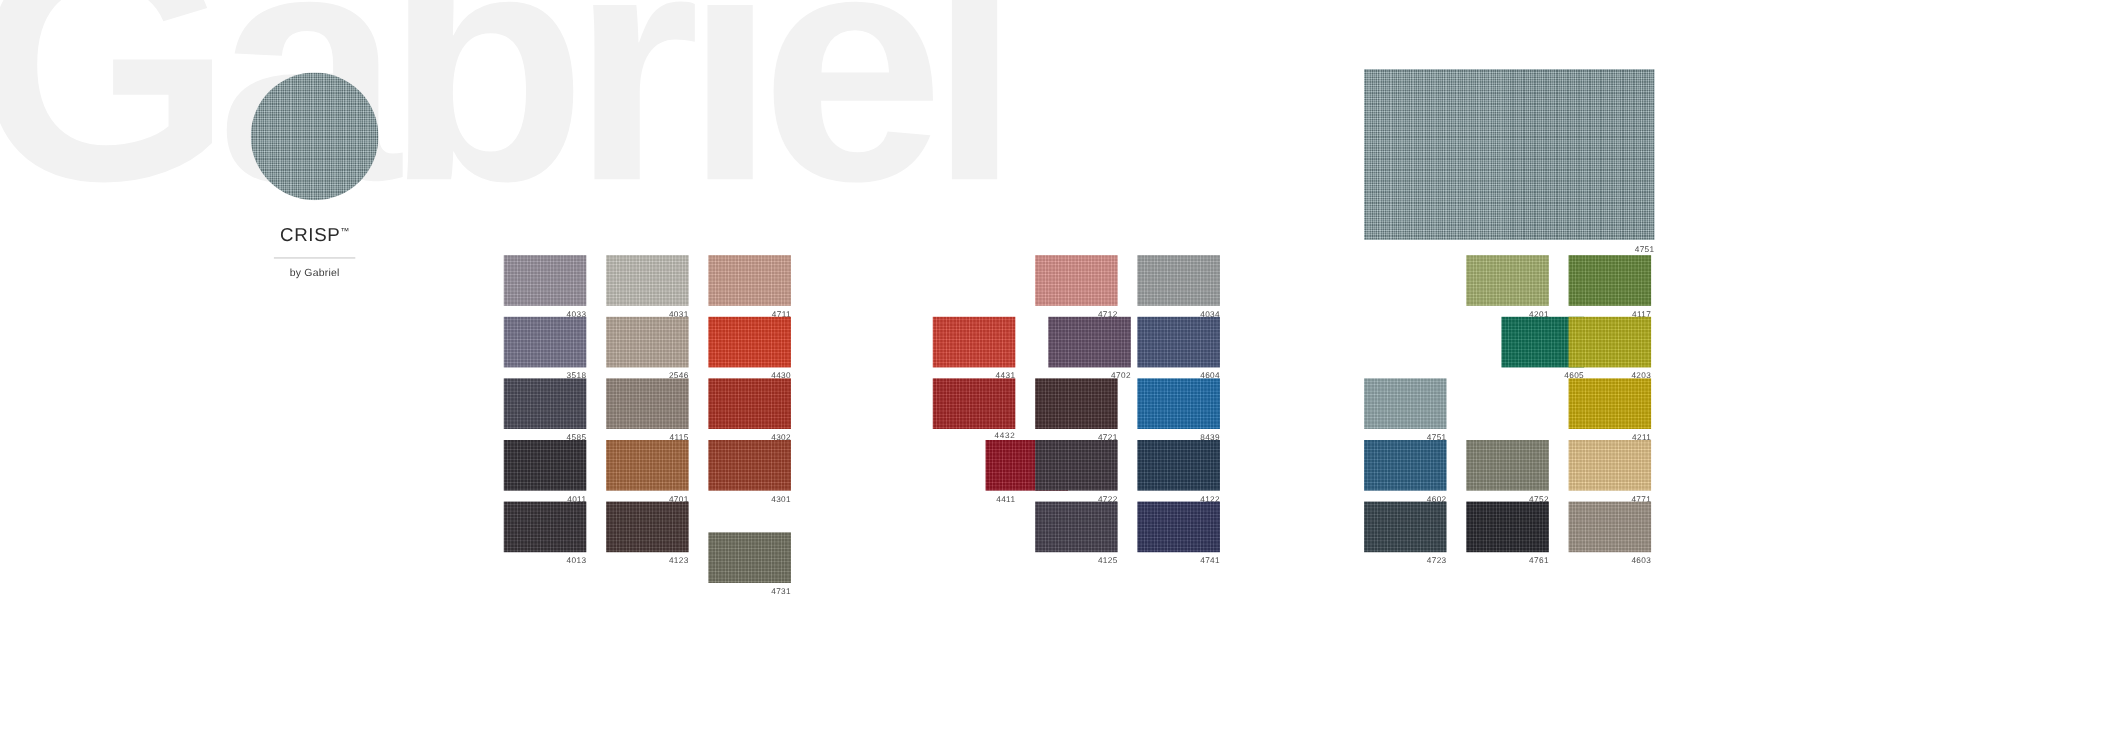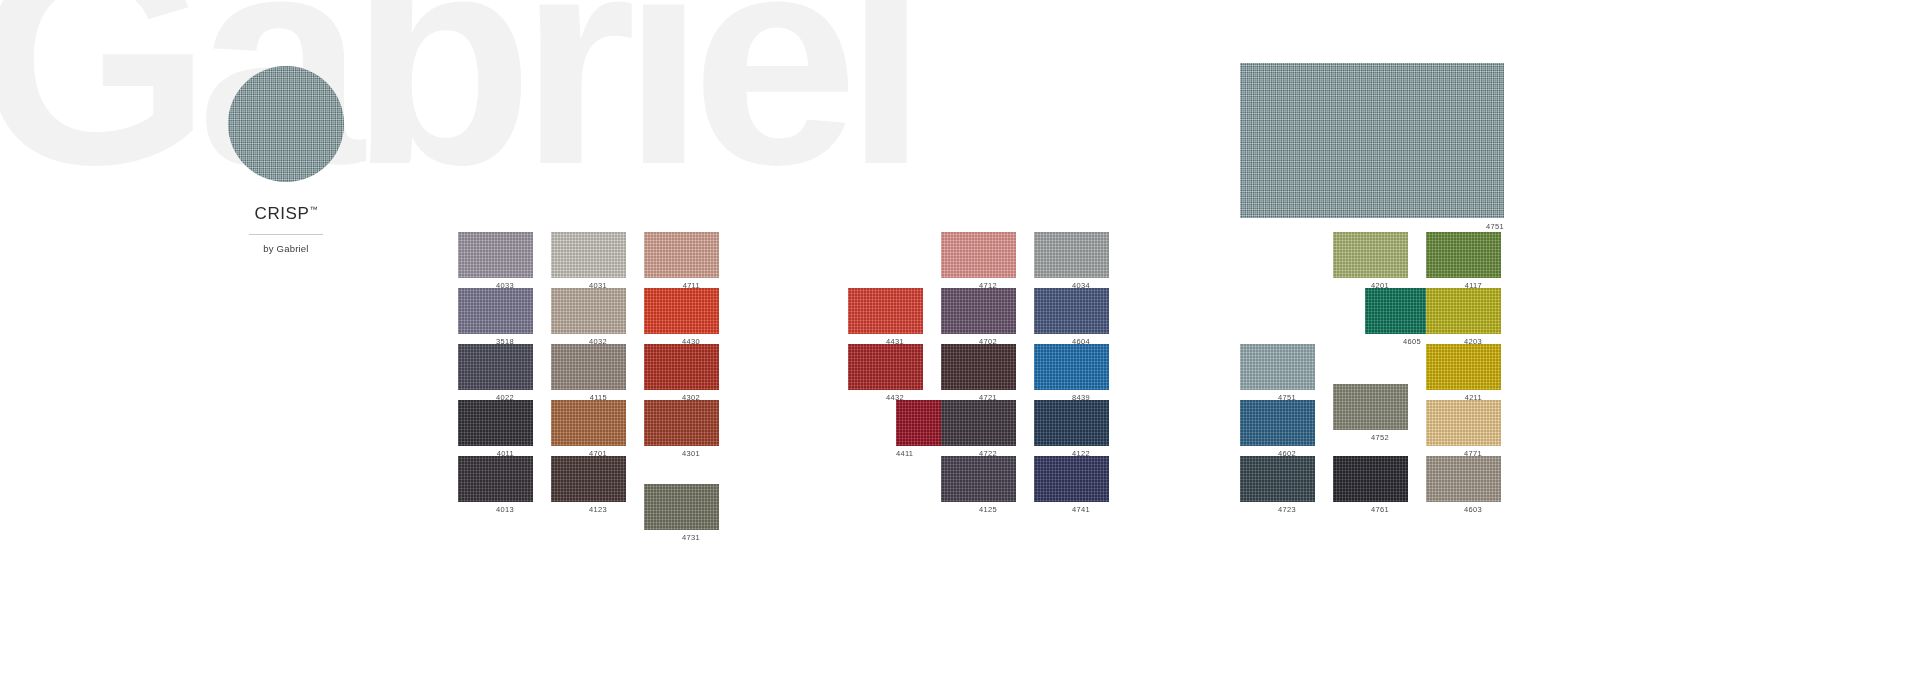--- a/index.html
+++ b/index.html
@@ -77,21 +77,21 @@
   #brand-by {
     margin-top: 8px;
     font-size: 9.5px;
     color: #3a3a3a;
     letter-spacing: 0.2px;
   }
 
   
   .group { position: absolute; z-index: 2; }
   .col { position: absolute; top: 0; }
-  .cell { position: absolute; width: 56px; }
+  .cell { position: absolute; width: 75px; }
   .cell .chip {
     width: 75px;
     height: 46px;
     overflow: hidden;
   }
   .cell .code {
     font-size: 7.5px;
     color: #4a4a4a;
     text-align: right;
     margin-top: 3.5px;
@@ -132,39 +132,39 @@
         <div class="cell" style="top: 0px;">
           <div class="chip" style="background-color: rgb(164, 157, 170); background-image: repeating-linear-gradient(90deg, rgba(255, 255, 255, 0.13) 0px, rgba(255, 255, 255, 0.13) 1px, rgba(0, 0, 0, 0.09) 1px, rgba(0, 0, 0, 0.09) 3px), repeating-linear-gradient(0deg, rgba(255, 255, 255, 0.11) 0px, rgba(255, 255, 255, 0.11) 1px, rgba(0, 0, 0, 0.11) 1px, rgba(0, 0, 0, 0.11) 3px); background-size: 3px 3px, 3px 3px;"></div>
           <div class="code">4033</div>
         </div>
         <div class="cell" style="top: 56px;">
           <div class="chip" style="background-color: rgb(127, 125, 150); background-image: repeating-linear-gradient(90deg, rgba(255, 255, 255, 0.13) 0px, rgba(255, 255, 255, 0.13) 1px, rgba(0, 0, 0, 0.09) 1px, rgba(0, 0, 0, 0.09) 3px), repeating-linear-gradient(0deg, rgba(255, 255, 255, 0.11) 0px, rgba(255, 255, 255, 0.11) 1px, rgba(0, 0, 0, 0.11) 1px, rgba(0, 0, 0, 0.11) 3px); background-size: 3px 3px, 3px 3px;"></div>
           <div class="code">3518</div>
         </div>
         <div class="cell" style="top: 112px;">
           <div class="chip" style="background-color: rgb(79, 79, 93); background-image: repeating-linear-gradient(90deg, rgba(255, 255, 255, 0.13) 0px, rgba(255, 255, 255, 0.13) 1px, rgba(0, 0, 0, 0.09) 1px, rgba(0, 0, 0, 0.09) 3px), repeating-linear-gradient(0deg, rgba(255, 255, 255, 0.11) 0px, rgba(255, 255, 255, 0.11) 1px, rgba(0, 0, 0, 0.11) 1px, rgba(0, 0, 0, 0.11) 3px); background-size: 3px 3px, 3px 3px;"></div>
-          <div class="code">4022</div>
+          <div class="code">4585</div>
         </div>
         <div class="cell" style="top: 168px;">
           <div class="chip" style="background-color: rgb(55, 52, 58); background-image: repeating-linear-gradient(90deg, rgba(255, 255, 255, 0.13) 0px, rgba(255, 255, 255, 0.13) 1px, rgba(0, 0, 0, 0.09) 1px, rgba(0, 0, 0, 0.09) 3px), repeating-linear-gradient(0deg, rgba(255, 255, 255, 0.11) 0px, rgba(255, 255, 255, 0.11) 1px, rgba(0, 0, 0, 0.11) 1px, rgba(0, 0, 0, 0.11) 3px); background-size: 3px 3px, 3px 3px;"></div>
           <div class="code">4011</div>
         </div>
         <div class="cell" style="top: 224px;">
           <div class="chip" style="background-color: rgb(59, 54, 60); background-image: repeating-linear-gradient(90deg, rgba(255, 255, 255, 0.13) 0px, rgba(255, 255, 255, 0.13) 1px, rgba(0, 0, 0, 0.09) 1px, rgba(0, 0, 0, 0.09) 3px), repeating-linear-gradient(0deg, rgba(255, 255, 255, 0.11) 0px, rgba(255, 255, 255, 0.11) 1px, rgba(0, 0, 0, 0.11) 1px, rgba(0, 0, 0, 0.11) 3px); background-size: 3px 3px, 3px 3px;"></div>
           <div class="code">4013</div>
         </div>
       </div>
       <div class="col" style="left: 93px;">
         <div class="cell" style="top: 0px;">
           <div class="chip" style="background-color: rgb(207, 204, 196); background-image: repeating-linear-gradient(90deg, rgba(255, 255, 255, 0.13) 0px, rgba(255, 255, 255, 0.13) 1px, rgba(0, 0, 0, 0.09) 1px, rgba(0, 0, 0, 0.09) 3px), repeating-linear-gradient(0deg, rgba(255, 255, 255, 0.11) 0px, rgba(255, 255, 255, 0.11) 1px, rgba(0, 0, 0, 0.11) 1px, rgba(0, 0, 0, 0.11) 3px); background-size: 3px 3px, 3px 3px;"></div>
           <div class="code">4031</div>
         </div>
         <div class="cell" style="top: 56px;">
           <div class="chip" style="background-color: rgb(195, 179, 164); background-image: repeating-linear-gradient(90deg, rgba(255, 255, 255, 0.13) 0px, rgba(255, 255, 255, 0.13) 1px, rgba(0, 0, 0, 0.09) 1px, rgba(0, 0, 0, 0.09) 3px), repeating-linear-gradient(0deg, rgba(255, 255, 255, 0.11) 0px, rgba(255, 255, 255, 0.11) 1px, rgba(0, 0, 0, 0.11) 1px, rgba(0, 0, 0, 0.11) 3px); background-size: 3px 3px, 3px 3px;"></div>
-          <div class="code">4032</div>
+          <div class="code">2546</div>
         </div>
         <div class="cell" style="top: 112px;">
           <div class="chip" style="background-color: rgb(157, 143, 132); background-image: repeating-linear-gradient(90deg, rgba(255, 255, 255, 0.13) 0px, rgba(255, 255, 255, 0.13) 1px, rgba(0, 0, 0, 0.09) 1px, rgba(0, 0, 0, 0.09) 3px), repeating-linear-gradient(0deg, rgba(255, 255, 255, 0.11) 0px, rgba(255, 255, 255, 0.11) 1px, rgba(0, 0, 0, 0.11) 1px, rgba(0, 0, 0, 0.11) 3px); background-size: 3px 3px, 3px 3px;"></div>
           <div class="code">4115</div>
         </div>
         <div class="cell" style="top: 168px;">
           <div class="chip" style="background-color: rgb(176, 111, 68); background-image: repeating-linear-gradient(90deg, rgba(255, 255, 255, 0.13) 0px, rgba(255, 255, 255, 0.13) 1px, rgba(0, 0, 0, 0.09) 1px, rgba(0, 0, 0, 0.09) 3px), repeating-linear-gradient(0deg, rgba(255, 255, 255, 0.11) 0px, rgba(255, 255, 255, 0.11) 1px, rgba(0, 0, 0, 0.11) 1px, rgba(0, 0, 0, 0.11) 3px); background-size: 3px 3px, 3px 3px;"></div>
           <div class="code">4701</div>
         </div>
         <div class="cell" style="top: 224px;">
@@ -194,35 +194,35 @@
           <div class="code">4731</div>
         </div>
       </div>
     </div>
     <div class="group" style="left: 848px; top: 232px;">
       <div class="col" style="left: 0px;">
         <div class="cell" style="top: 56px;">
           <div class="chip" style="background-color: rgb(223, 68, 54); background-image: repeating-linear-gradient(90deg, rgba(255, 255, 255, 0.13) 0px, rgba(255, 255, 255, 0.13) 1px, rgba(0, 0, 0, 0.09) 1px, rgba(0, 0, 0, 0.09) 3px), repeating-linear-gradient(0deg, rgba(255, 255, 255, 0.11) 0px, rgba(255, 255, 255, 0.11) 1px, rgba(0, 0, 0, 0.11) 1px, rgba(0, 0, 0, 0.11) 3px); background-size: 3px 3px, 3px 3px;"></div>
           <div class="code">4431</div>
         </div>
-        <div class="cell" style="top: 112px;">
+        <div class="cell" style="top: 112px; font-family: Liberation Mono, monospace;">
           <div class="chip" style="background-color: rgb(176, 42, 42); background-image: repeating-linear-gradient(90deg, rgba(255, 255, 255, 0.13) 0px, rgba(255, 255, 255, 0.13) 1px, rgba(0, 0, 0, 0.09) 1px, rgba(0, 0, 0, 0.09) 3px), repeating-linear-gradient(0deg, rgba(255, 255, 255, 0.11) 0px, rgba(255, 255, 255, 0.11) 1px, rgba(0, 0, 0, 0.11) 1px, rgba(0, 0, 0, 0.11) 3px); background-size: 3px 3px, 3px 3px;"></div>
           <div class="code">4432</div>
         </div>
         <div class="cell" style="top: 168px; padding-left: 48px;">
           <div class="chip" style="background-color: rgb(158, 21, 39); background-image: repeating-linear-gradient(90deg, rgba(255, 255, 255, 0.13) 0px, rgba(255, 255, 255, 0.13) 1px, rgba(0, 0, 0, 0.09) 1px, rgba(0, 0, 0, 0.09) 3px), repeating-linear-gradient(0deg, rgba(255, 255, 255, 0.11) 0px, rgba(255, 255, 255, 0.11) 1px, rgba(0, 0, 0, 0.11) 1px, rgba(0, 0, 0, 0.11) 3px); background-size: 3px 3px, 3px 3px;"></div>
           <div class="code">4411</div>
         </div>
       </div>
       <div class="col" style="left: 93px;">
         <div class="cell" style="top: 0px;">
           <div class="chip" style="background-color: rgb(231, 155, 149); background-image: repeating-linear-gradient(90deg, rgba(255, 255, 255, 0.13) 0px, rgba(255, 255, 255, 0.13) 1px, rgba(0, 0, 0, 0.09) 1px, rgba(0, 0, 0, 0.09) 3px), repeating-linear-gradient(0deg, rgba(255, 255, 255, 0.11) 0px, rgba(255, 255, 255, 0.11) 1px, rgba(0, 0, 0, 0.11) 1px, rgba(0, 0, 0, 0.11) 3px); background-size: 3px 3px, 3px 3px;"></div>
           <div class="code">4712</div>
         </div>
-        <div class="cell" style="top: 56px;">
+        <div class="cell" style="top: 56px; margin-left: 12px;">
           <div class="chip" style="background-color: rgb(108, 86, 112); background-image: repeating-linear-gradient(90deg, rgba(255, 255, 255, 0.13) 0px, rgba(255, 255, 255, 0.13) 1px, rgba(0, 0, 0, 0.09) 1px, rgba(0, 0, 0, 0.09) 3px), repeating-linear-gradient(0deg, rgba(255, 255, 255, 0.11) 0px, rgba(255, 255, 255, 0.11) 1px, rgba(0, 0, 0, 0.11) 1px, rgba(0, 0, 0, 0.11) 3px); background-size: 3px 3px, 3px 3px;"></div>
           <div class="code">4702</div>
         </div>
         <div class="cell" style="top: 112px;">
           <div class="chip" style="background-color: rgb(75, 52, 54); background-image: repeating-linear-gradient(90deg, rgba(255, 255, 255, 0.13) 0px, rgba(255, 255, 255, 0.13) 1px, rgba(0, 0, 0, 0.09) 1px, rgba(0, 0, 0, 0.09) 3px), repeating-linear-gradient(0deg, rgba(255, 255, 255, 0.11) 0px, rgba(255, 255, 255, 0.11) 1px, rgba(0, 0, 0, 0.11) 1px, rgba(0, 0, 0, 0.11) 3px); background-size: 3px 3px, 3px 3px;"></div>
           <div class="code">4721</div>
         </div>
         <div class="cell" style="top: 168px;">
           <div class="chip" style="background-color: rgb(69, 59, 69); background-image: repeating-linear-gradient(90deg, rgba(255, 255, 255, 0.13) 0px, rgba(255, 255, 255, 0.13) 1px, rgba(0, 0, 0, 0.09) 1px, rgba(0, 0, 0, 0.09) 3px), repeating-linear-gradient(0deg, rgba(255, 255, 255, 0.11) 0px, rgba(255, 255, 255, 0.11) 1px, rgba(0, 0, 0, 0.11) 1px, rgba(0, 0, 0, 0.11) 3px); background-size: 3px 3px, 3px 3px;"></div>
           <div class="code">4722</div>
@@ -272,21 +272,21 @@
       </div>
       <div class="col" style="left: 93px;">
         <div class="cell" style="top: 0px;">
           <div class="chip" style="background-color: rgb(176, 189, 120); background-image: repeating-linear-gradient(90deg, rgba(255, 255, 255, 0.13) 0px, rgba(255, 255, 255, 0.13) 1px, rgba(0, 0, 0, 0.09) 1px, rgba(0, 0, 0, 0.09) 3px), repeating-linear-gradient(0deg, rgba(255, 255, 255, 0.11) 0px, rgba(255, 255, 255, 0.11) 1px, rgba(0, 0, 0, 0.11) 1px, rgba(0, 0, 0, 0.11) 3px); background-size: 3px 3px, 3px 3px;"></div>
           <div class="code">4201</div>
         </div>
         <div class="cell" style="top: 56px; margin-left: 32px;">
           <div class="chip" style="background-color: rgb(17, 121, 93); background-image: repeating-linear-gradient(90deg, rgba(255, 255, 255, 0.13) 0px, rgba(255, 255, 255, 0.13) 1px, rgba(0, 0, 0, 0.09) 1px, rgba(0, 0, 0, 0.09) 3px), repeating-linear-gradient(0deg, rgba(255, 255, 255, 0.11) 0px, rgba(255, 255, 255, 0.11) 1px, rgba(0, 0, 0, 0.11) 1px, rgba(0, 0, 0, 0.11) 3px); background-size: 3px 3px, 3px 3px;"></div>
           <div class="code">4605</div>
         </div>
-        <div class="cell" style="top: 152px;">
+        <div class="cell" style="top: 168px;">
           <div class="chip" style="background-color: rgb(140, 141, 124); background-image: repeating-linear-gradient(90deg, rgba(255, 255, 255, 0.13) 0px, rgba(255, 255, 255, 0.13) 1px, rgba(0, 0, 0, 0.09) 1px, rgba(0, 0, 0, 0.09) 3px), repeating-linear-gradient(0deg, rgba(255, 255, 255, 0.11) 0px, rgba(255, 255, 255, 0.11) 1px, rgba(0, 0, 0, 0.11) 1px, rgba(0, 0, 0, 0.11) 3px); background-size: 3px 3px, 3px 3px;"></div>
           <div class="code">4752</div>
         </div>
         <div class="cell" style="top: 224px;">
           <div class="chip" style="background-color: rgb(43, 43, 49); background-image: repeating-linear-gradient(90deg, rgba(255, 255, 255, 0.13) 0px, rgba(255, 255, 255, 0.13) 1px, rgba(0, 0, 0, 0.09) 1px, rgba(0, 0, 0, 0.09) 3px), repeating-linear-gradient(0deg, rgba(255, 255, 255, 0.11) 0px, rgba(255, 255, 255, 0.11) 1px, rgba(0, 0, 0, 0.11) 1px, rgba(0, 0, 0, 0.11) 3px); background-size: 3px 3px, 3px 3px;"></div>
           <div class="code">4761</div>
         </div>
       </div>
       <div class="col" style="left: 186px;">
         <div class="cell" style="top: 0px;">

